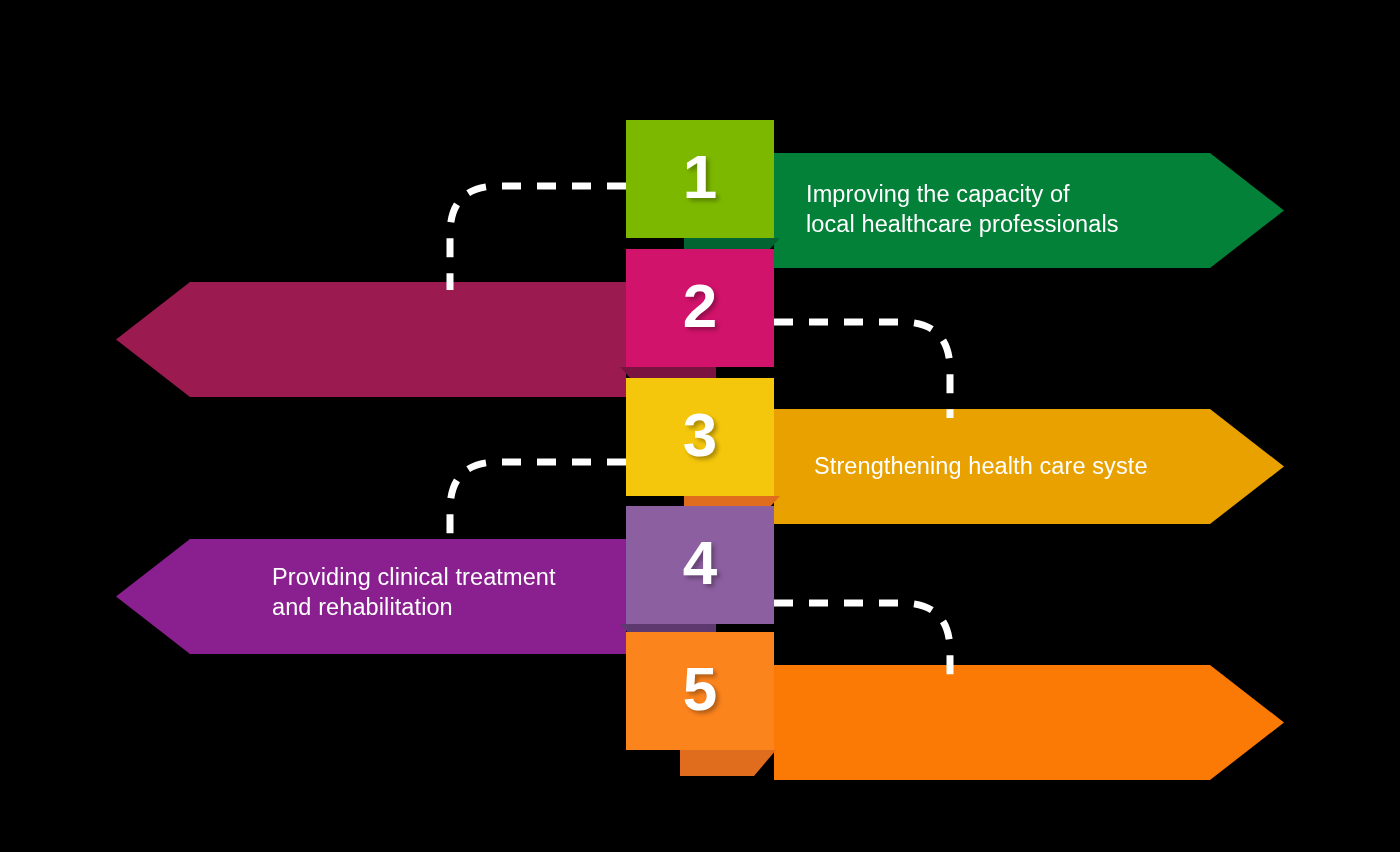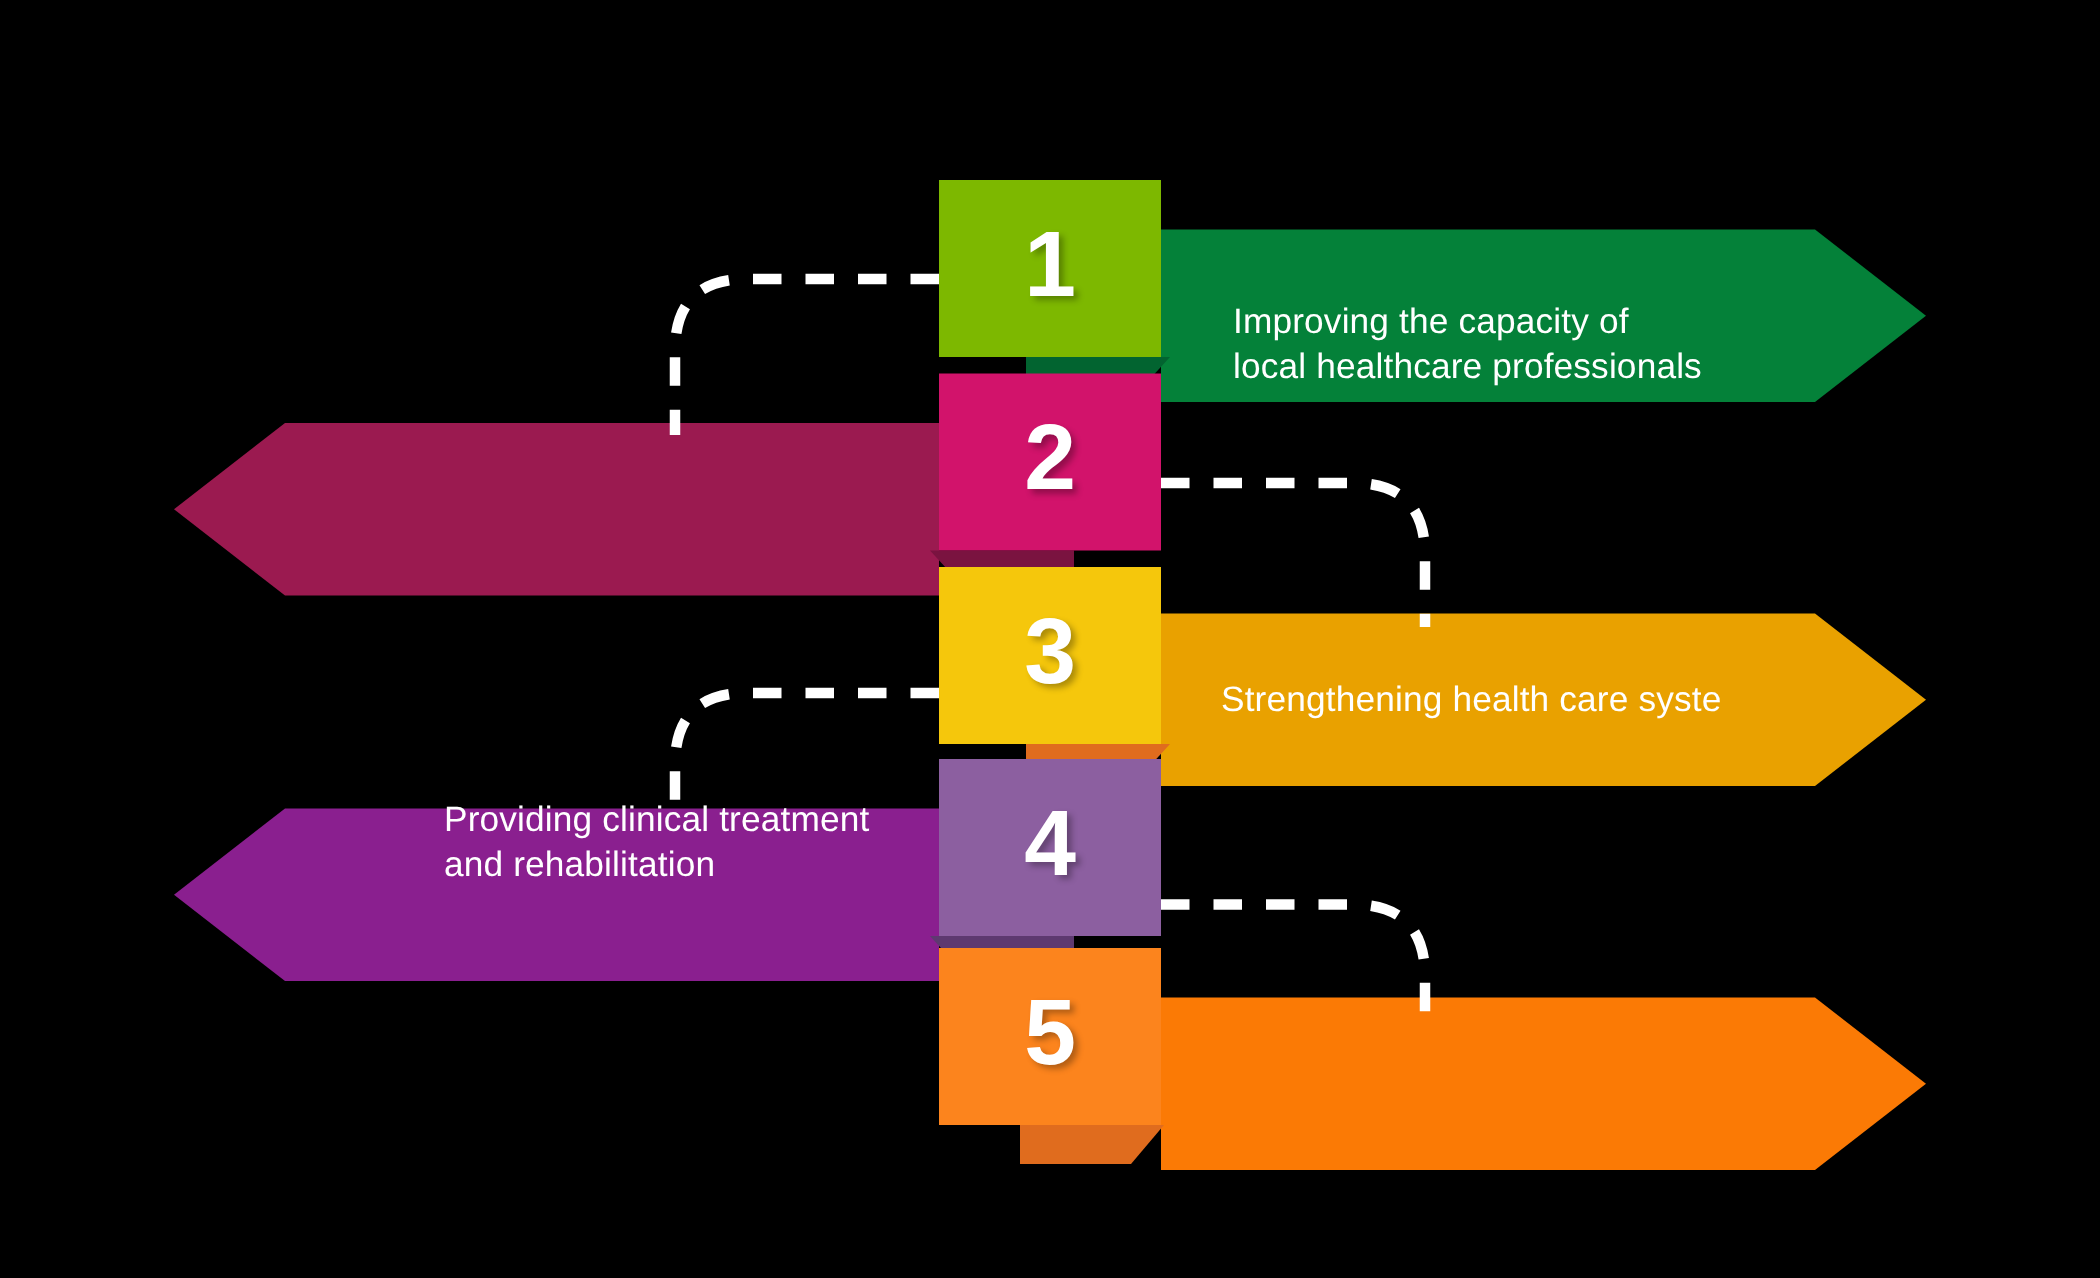--- a/index.html
+++ b/index.html
@@ -74,24 +74,24 @@
         <rect x="626" y="632" width="148" height="118" fill="#FC841D"></rect>
       </g>
     <g id="connectors-group">
         <path d="M 626 186 L 498 186 Q 450 186 450 234 L 450 290" fill="none" stroke="#ffffff" stroke-width="7" stroke-dasharray="19 16" stroke-linecap="butt"></path>
         <path d="M 774 322 L 902 322 Q 950 322 950 370 L 950 418" fill="none" stroke="#ffffff" stroke-width="7" stroke-dasharray="19 16" stroke-linecap="butt"></path>
         <path d="M 626 462 L 498 462 Q 450 462 450 510 L 450 545" fill="none" stroke="#ffffff" stroke-width="7" stroke-dasharray="19 16" stroke-linecap="butt"></path>
         <path d="M 774 603 L 902 603 Q 950 603 950 651 L 950 675" fill="none" stroke="#ffffff" stroke-width="7" stroke-dasharray="19 16" stroke-linecap="butt"></path>
       </g>
   </svg>
 
-  <div class="arrow-label" style="left: 806px; top: 200px; margin-left: 16px;">Improving the capacity of
+  <div class="arrow-label" style="left: 806px; top: 180px;">Improving the capacity of
 local healthcare professionals</div>
   <div class="arrow-label" style="left: 814px; top: 452px;">Strengthening health care syste</div>
-  <div class="arrow-label" style="left: 272px; top: 532px; margin-left: 24px;">Providing clinical treatment
+  <div class="arrow-label" style="left: 272px; top: 563px;">Providing clinical treatment
 and rehabilitation</div>
 
   <div class="num-label" style="left: 626px; top: 146px; width: 148px;">1</div>
   <div class="num-label" style="left: 626px; top: 275px; width: 148px;">2</div>
   <div class="num-label" style="left: 626px; top: 404px; width: 148px;">3</div>
   <div class="num-label" style="left: 626px; top: 532px; width: 148px;">4</div>
   <div class="num-label" style="left: 626px; top: 658px; width: 148px;">5</div>
 
 </div>
 

